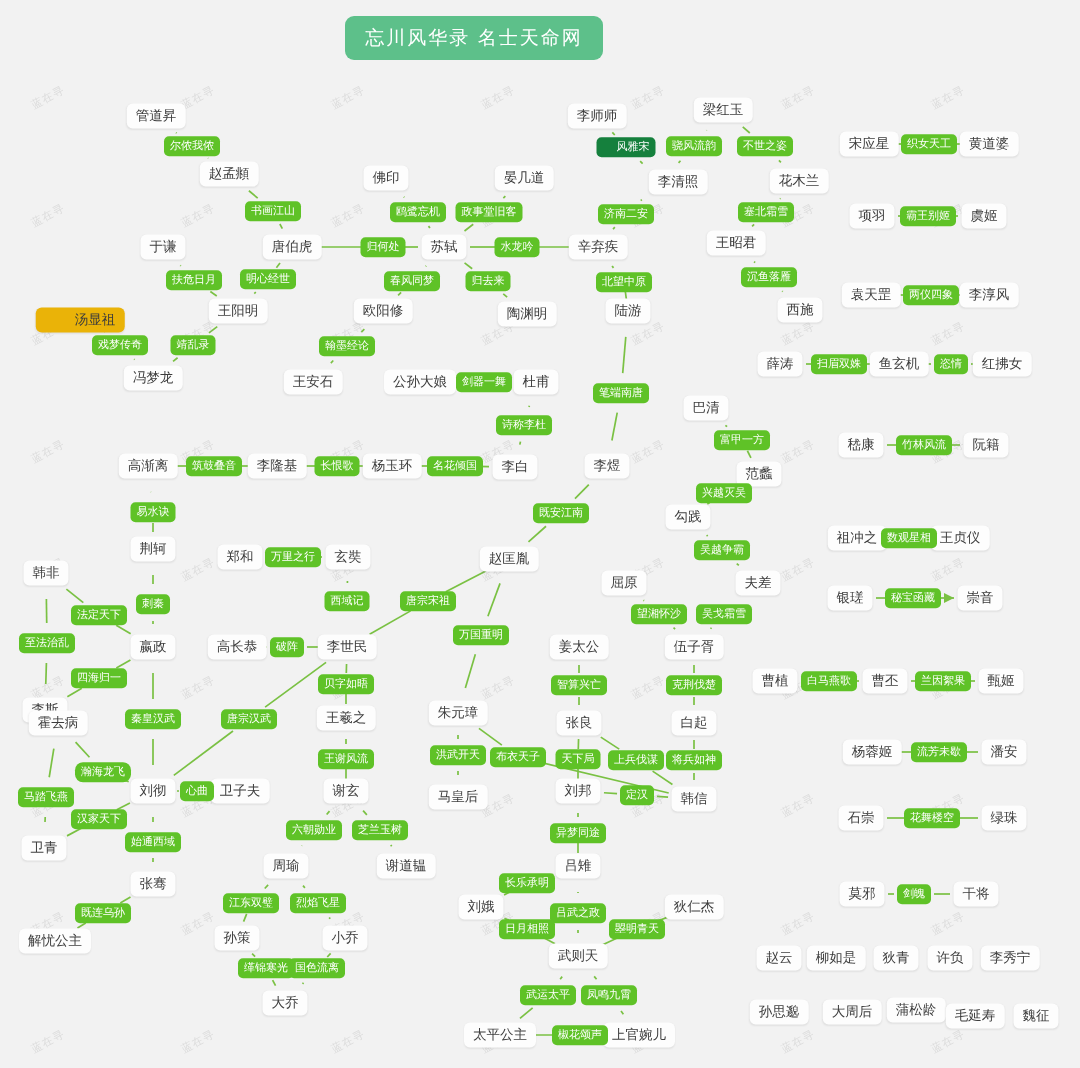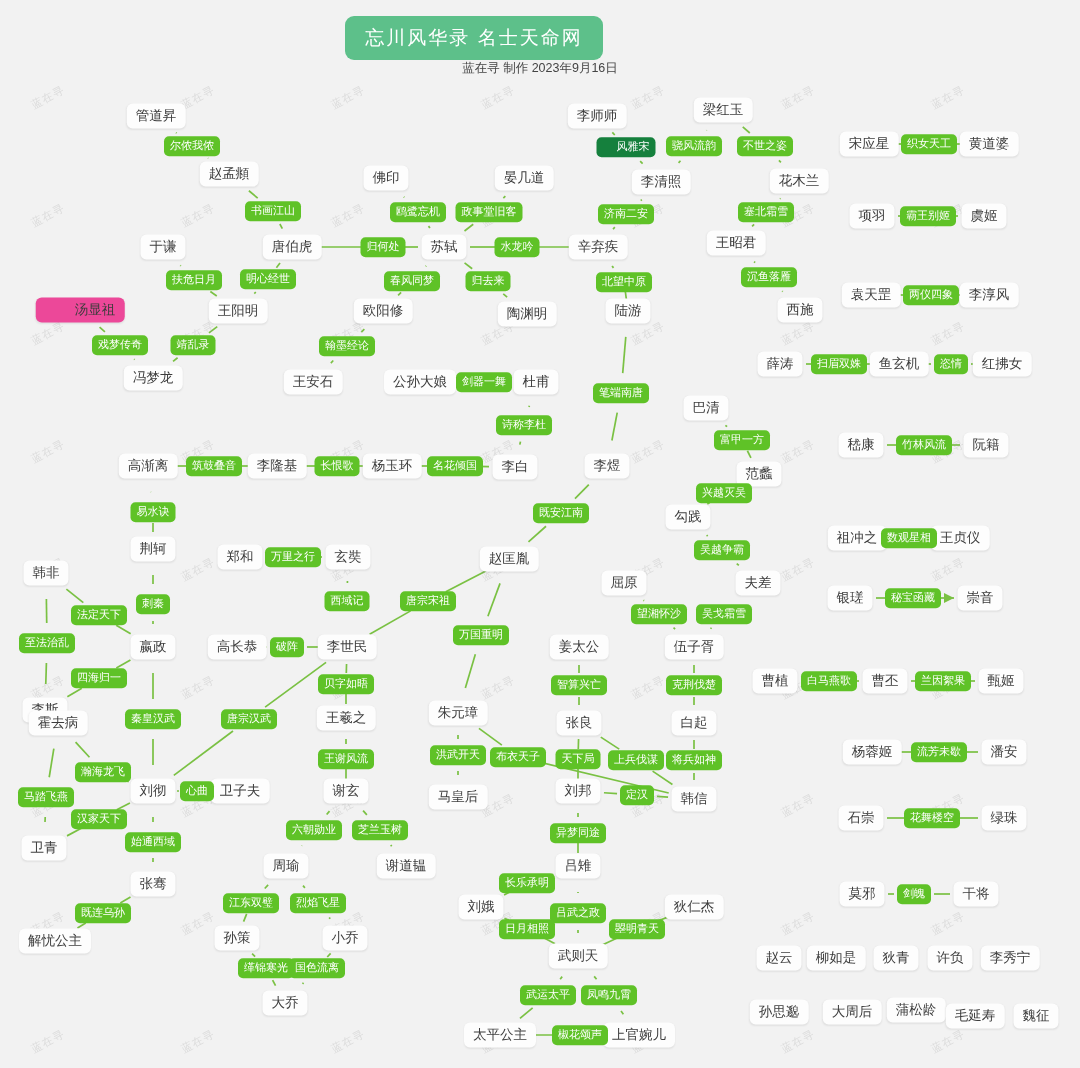--- a/index.html
+++ b/index.html
@@ -29,21 +29,20 @@
           transform:translate(-50%,-50%);line-height:1.05;}
 </style>
 </head>
 <body>
 
 <div id="stage">
 
   <div class="title-wrap">
     <div class="title">忘川风华录  名士天命网</div>
   </div>
-  <div class="subtitle">蓝在寻 制作 2023年9月16日</div>
 
   <svg id="wires">
     <defs>
       <marker id="arw" markerWidth="7" markerHeight="7" refX="6" refY="3" orient="auto">
         <path d="M0,0 L6,3 L0,6 z" fill="#7ac143"></path>
       </marker>
     </defs>
   <line x1="175.97375326953176" y1="132.6447943912765" x2="176.6355744080525" y2="133.1963120067104" stroke="#7ac143" stroke-width="1.7"></line>
       <line x1="207.94812771204633" y1="158.06885340371073" x2="208.26743397433978" y2="158.31049057517606" stroke="#7ac143" stroke-width="1.7"></line>
       <line x1="248.89941423354276" y1="190.73359833275185" x2="257.6927582818902" y2="198.12800128249856" stroke="#7ac143" stroke-width="1.7"></line>
@@ -283,32 +282,32 @@
       <div class="wm" style="left: 480px; top: 1034px;">蓝在寻</div>
       <div class="wm" style="left: 630px; top: 1034px;">蓝在寻</div>
       <div class="wm" style="left: 780px; top: 1034px;">蓝在寻</div>
       <div class="wm" style="left: 930px; top: 1034px;">蓝在寻</div>
     </div>
   <div id="nodes-layer">
       <div class="node" style="left: 156px; top: 116px; background: rgb(253, 253, 253);">管道昇</div>
       <div class="node" style="left: 229px; top: 174px; background: rgb(253, 253, 253);">赵孟頫</div>
       <div class="node" style="left: 163px; top: 247px; background: rgb(253, 253, 253);">于谦</div>
       <div class="node" style="left: 292px; top: 247px; background: rgb(253, 253, 253);">唐伯虎</div>
-      <div class="node" style="left: 80px; top: 310px; background: #ec4899; padding-left: 39px;">汤显祖</div>
+      <div class="node" style="left: 80px; top: 320px; background: #eab308; padding-left: 39px;">汤显祖</div>
       <div class="node" style="left: 238px; top: 311px; background: rgb(253, 253, 253);">王阳明</div>
       <div class="node" style="left: 153px; top: 378px; background: rgb(253, 253, 253);">冯梦龙</div>
       <div class="node" style="left: 386px; top: 178px; background: rgb(253, 253, 253);">佛印</div>
       <div class="node" style="left: 524px; top: 178px; background: rgb(253, 253, 253);">晏几道</div>
       <div class="node" style="left: 444px; top: 247px; background: rgb(253, 253, 253);">苏轼</div>
       <div class="node" style="left: 383px; top: 311px; background: rgb(253, 253, 253);">欧阳修</div>
       <div class="node" style="left: 527px; top: 314px; background: rgb(253, 253, 253);">陶渊明</div>
       <div class="node" style="left: 313px; top: 382px; background: rgb(253, 253, 253);">王安石</div>
       <div class="node" style="left: 597px; top: 116px; background: rgb(253, 253, 253);">李师师</div>
       <div class="node" style="left: 723px; top: 110px; background: rgb(253, 253, 253);">梁红玉</div>
-      <div class="node" style="left: 661px; top: 182px; background: rgb(253, 253, 253);">李清照</div>
+      <div class="node" style="left: 678px; top: 182px; background: rgb(253, 253, 253);">李清照</div>
       <div class="node" style="left: 799px; top: 181px; background: rgb(253, 253, 253);">花木兰</div>
       <div class="node" style="left: 598px; top: 247px; background: rgb(253, 253, 253);">辛弃疾</div>
       <div class="node" style="left: 736px; top: 243px; background: rgb(253, 253, 253);">王昭君</div>
       <div class="node" style="left: 628px; top: 311px; background: rgb(253, 253, 253);">陆游</div>
       <div class="node" style="left: 800px; top: 310px; background: rgb(253, 253, 253);">西施</div>
       <div class="node" style="left: 420px; top: 382px; background: rgb(253, 253, 253);">公孙大娘</div>
       <div class="node" style="left: 536px; top: 382px; background: rgb(253, 253, 253);">杜甫</div>
       <div class="node" style="left: 706px; top: 408px; background: rgb(253, 253, 253);">巴清</div>
       <div class="node" style="left: 759px; top: 474px; background: rgb(253, 253, 253);">范蠡</div>
       <div class="node" style="left: 148px; top: 466px; background: rgb(253, 253, 253);">高渐离</div>
@@ -438,21 +437,21 @@
       <div class="elabel" style="left: 346px; top: 684px; background: rgb(95, 194, 39);">贝字如晤</div>
       <div class="elabel" style="left: 153px; top: 719px; background: rgb(95, 194, 39);">秦皇汉武</div>
       <div class="elabel" style="left: 249px; top: 719px; background: rgb(95, 194, 39);">唐宗汉武</div>
       <div class="elabel" style="left: 346px; top: 759px; background: rgb(95, 194, 39);">王谢风流</div>
       <div class="elabel" style="left: 458px; top: 755px; background: rgb(95, 194, 39);">洪武开天</div>
       <div class="elabel" style="left: 518px; top: 757px; background: rgb(95, 194, 39);">布衣天子</div>
       <div class="elabel" style="left: 578px; top: 759px; background: rgb(95, 194, 39);">天下局</div>
       <div class="elabel" style="left: 636px; top: 760px; background: rgb(95, 194, 39);">上兵伐谋</div>
       <div class="elabel" style="left: 694px; top: 760px; background: rgb(95, 194, 39);">将兵如神</div>
       <div class="elabel" style="left: 637px; top: 795px; background: rgb(95, 194, 39);">定汉</div>
-      <div class="elabel" style="left: 103px; top: 772px; background: rgb(95, 194, 39);">瀚海龙飞</div>
+      <div class="elabel" style="left: 103px; top: 772px; background: rgb(95, 194, 39); border-radius: 8px;">瀚海龙飞</div>
       <div class="elabel" style="left: 46px; top: 797px; background: rgb(95, 194, 39);">马踏飞燕</div>
       <div class="elabel" style="left: 99px; top: 819px; background: rgb(95, 194, 39);">汉家天下</div>
       <div class="elabel" style="left: 197px; top: 791px; background: rgb(95, 194, 39);">心曲</div>
       <div class="elabel" style="left: 153px; top: 842px; background: rgb(95, 194, 39);">始通西域</div>
       <div class="elabel" style="left: 314px; top: 830px; background: rgb(95, 194, 39);">六朝勋业</div>
       <div class="elabel" style="left: 380px; top: 830px; background: rgb(95, 194, 39);">芝兰玉树</div>
       <div class="elabel" style="left: 578px; top: 833px; background: rgb(95, 194, 39);">异梦同途</div>
       <div class="elabel" style="left: 103px; top: 913px; background: rgb(95, 194, 39);">既连乌孙</div>
       <div class="elabel" style="left: 251px; top: 903px; background: rgb(95, 194, 39);">江东双璧</div>
       <div class="elabel" style="left: 318px; top: 903px; background: rgb(95, 194, 39);">烈焰飞星</div>

